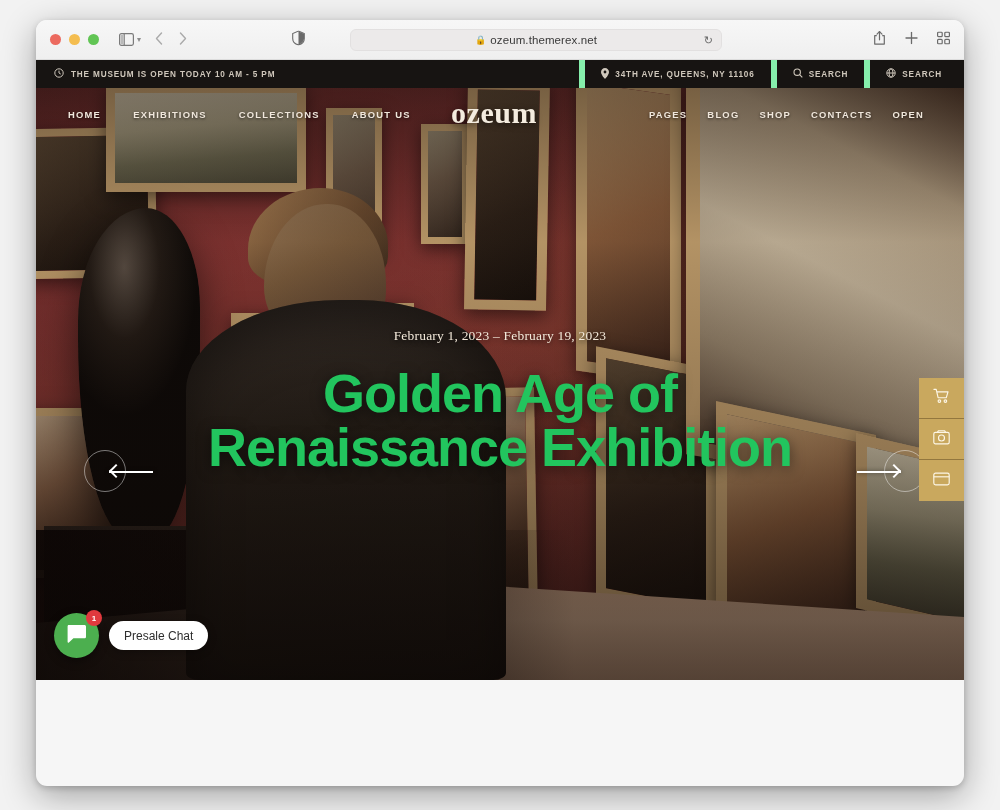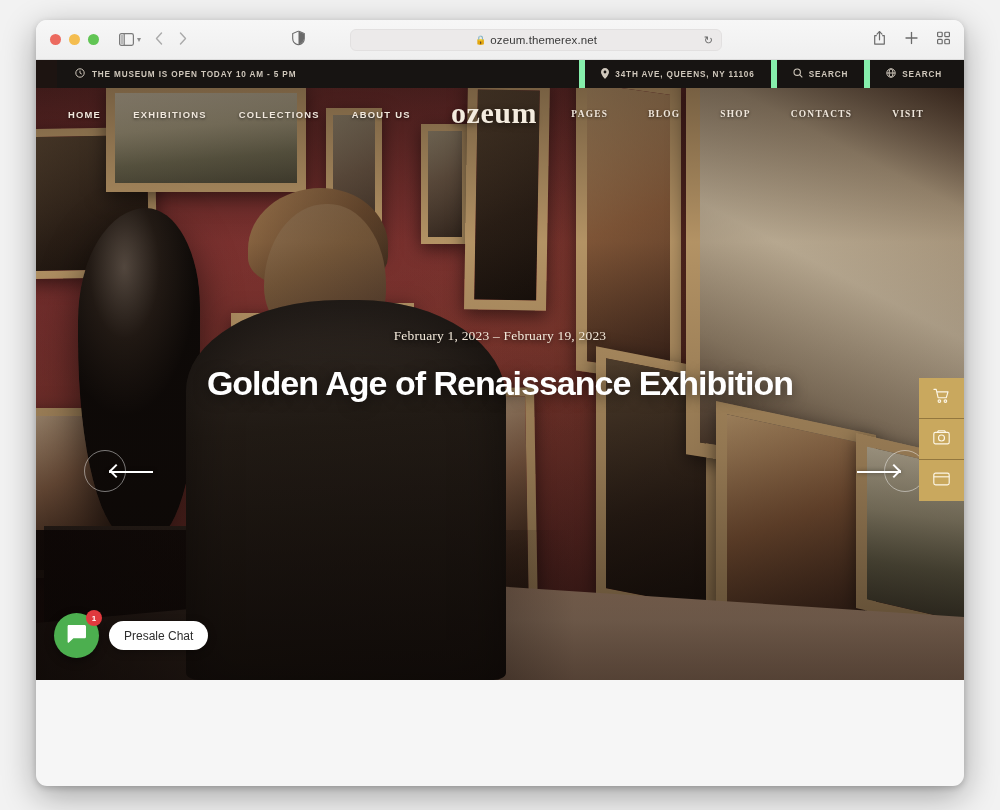--- a/index.html
+++ b/index.html
@@ -43,21 +43,21 @@
     display:flex; align-items:center; justify-content:center;
     font-size:11.5px; color:#3a3a3a; letter-spacing:.1px;
   }
   .urlbar .lock{ margin-right:4px; font-size:9px; color:#555; }
   .reload{ position:absolute; right:8px; top:50%; transform:translateY(-50%); font-size:11px; color:#666; }
 
   .tb-right{ position:absolute; right:14px; top:50%; transform:translateY(-50%);
              display:flex; align-items:center; gap:19px; color:#6b6b6b; }
 
   
-  .viewport{ position:relative; width:100%; height:620px; overflow:hidden; background:#1d1411;padding-left:21px; }
+  .viewport{ position:relative; width:100%; height:620px; overflow:hidden; background:#1d1411; }
 
   
   .topbar{
     position:relative; z-index:6; height:28px; width:100%;
     background:#171412; display:flex; align-items:center;
     color:#cfc7bb; font-size:8.2px; letter-spacing:.85px; font-weight:700;
   }
   .topbar .left{ display:flex; align-items:center; gap:7px; padding-left:18px; }
   .topbar .right{ margin-left:auto; display:flex; align-items:stretch; height:100%; }
   .tb-cell{ display:flex; align-items:center; gap:6px; padding:0 16px; border-left:6px solid #86efac; }
@@ -119,36 +119,36 @@
     background:linear-gradient(180deg, rgba(20,12,9,.45) 0%, rgba(20,12,9,.12) 26%, rgba(18,10,8,.30) 62%, rgba(12,7,5,.62) 100%); }
 
   
   .mainnav{
     position:absolute; z-index:7; left:0; right:12px; top:28px; height:52px;
     display:flex; align-items:center; padding:0 18px;
     font-size:9.4px; letter-spacing:1.25px; font-weight:700; color:#f0e7dc;
   }
   .nav-group{ display:flex; align-items:center; }
   .nav-group.left{ gap:32px; padding-left:14px; }
-  .nav-group.right{ gap:40px; margin-left:auto; padding-right:10px;font-family:Liberation Serif, serif; }
+  .nav-group.right{ gap:20px; margin-left:auto; padding-right:10px; }
   .nav-link{ white-space:nowrap; text-shadow:0 1px 3px rgba(0,0,0,.6); cursor:pointer; }
   .logo{
     position:absolute; left:50%; top:50%; transform:translate(-50%,-52%);
     font-family:"Liberation Serif", serif; font-weight:700; font-size:30px;
     color:#f4ecdf; letter-spacing:.5px; text-shadow:0 2px 6px rgba(0,0,0,.55);
   }
 
   
   .hero-content{ position:absolute; z-index:6; left:0; right:0; top:268px; text-align:center; }
   .hero-dates{
     font-family:"Liberation Serif", serif; font-size:13.5px; color:#f3e9da;
     letter-spacing:.2px; text-shadow:0 2px 5px rgba(0,0,0,.7); margin-bottom:12px;
   }
   .hero-title{
-    font-size:34px; line-height:1.0; font-weight:700; color:#ffffff;
+    font-size:54px; line-height:1.0; font-weight:700; color:#22c55e;
     letter-spacing:-1px; text-shadow:0 3px 14px rgba(0,0,0,.55);
     padding:0 150px;
     margin-top:22px;
   }
   .readmore{
     display:inline-flex; align-items:center; justify-content:center;
     margin-top:28px; width:121px; height:41px; border-radius:21px;
     background:#f4eddc; color:#241c16; font-size:9.4px; font-weight:700;
     letter-spacing:1.5px; box-shadow:0 3px 10px rgba(0,0,0,.32); cursor:pointer;
   }
@@ -389,21 +389,21 @@
         <span class="nav-link">EXHIBITIONS</span>
         <span class="nav-link">COLLECTIONS</span>
         <span class="nav-link">ABOUT US</span>
       </div>
       <div class="logo">ozeum</div>
       <div class="nav-group right">
         <span class="nav-link">PAGES</span>
         <span class="nav-link">BLOG</span>
         <span class="nav-link">SHOP</span>
         <span class="nav-link">CONTACTS</span>
-        <span class="nav-link">VISIT</span>
+        <span class="nav-link">OPEN</span>
       </div>
     </div>
 
     <div class="hero-content">
       <div class="hero-dates">February 1, 2023 – February 19, 2023</div>
       <div class="hero-title">Golden Age of Renaissance Exhibition</div>
     </div>
 
     <div class="slide-arrow arrow-left">
       <div class="ring">

